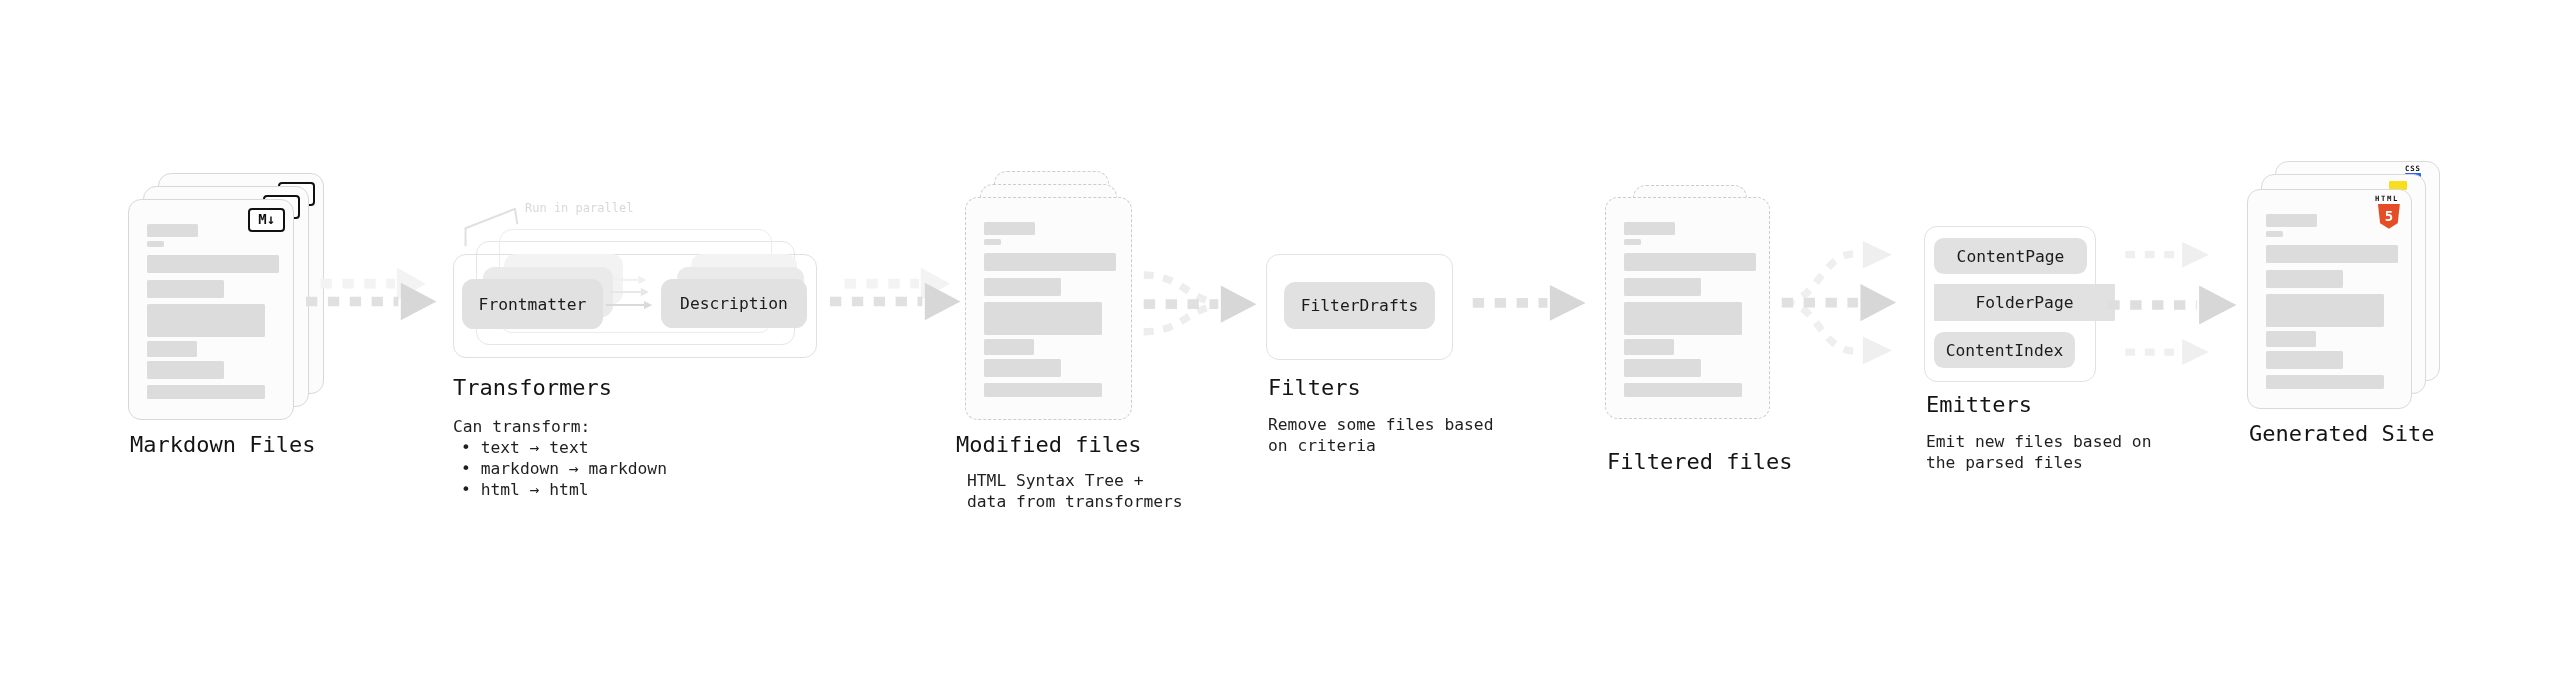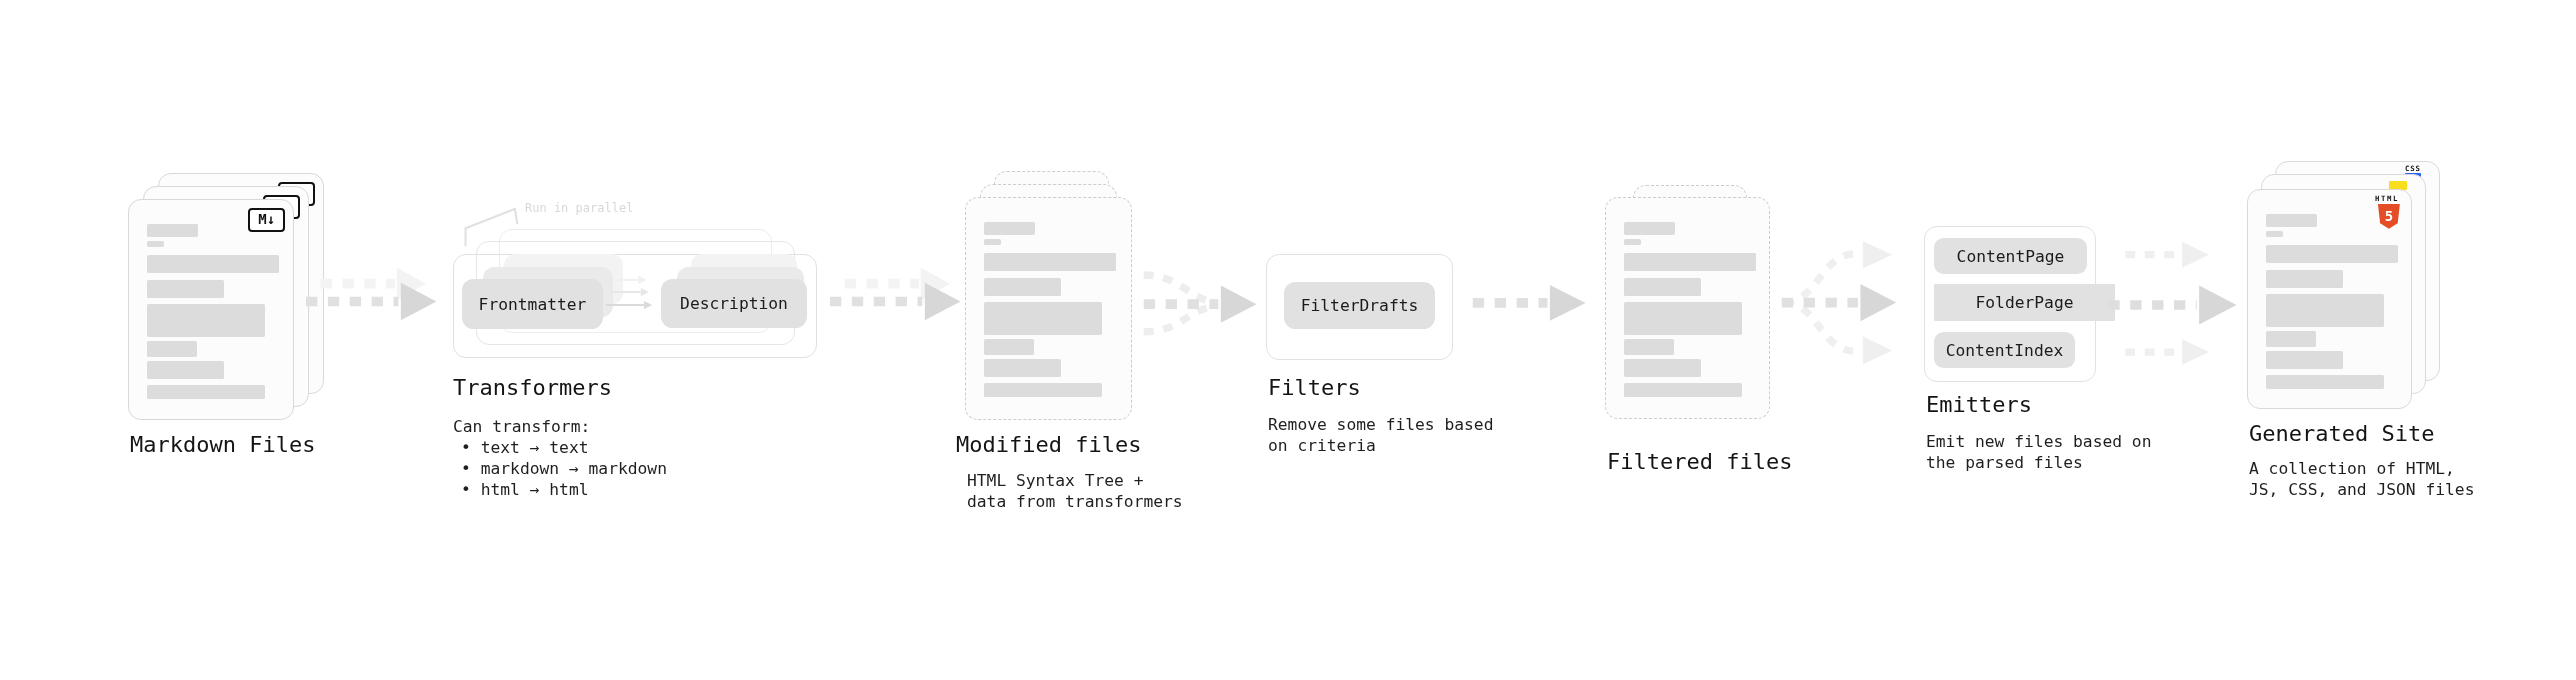--- a/index.html
+++ b/index.html
@@ -241,19 +241,15 @@
         <div class="bar" style="top: 41px; width: 17px; height: 5.7px;"></div>
         <div class="bar" style="top: 55px; width: 132px; height: 18px;"></div>
         <div class="bar" style="top: 80px; width: 77px; height: 18px;"></div>
         <div class="bar" style="top: 104px; width: 118px; height: 32.5px;"></div>
         <div class="bar" style="top: 141px; width: 50px; height: 16.3px;"></div>
         <div class="bar" style="top: 161px; width: 77px; height: 18px;"></div>
         <div class="bar" style="top: 185px; width: 118px; height: 14px;"></div>
       </div>
   </div>
   <div class="stage-label" style="left:2249px;top:421px;">Generated Site</div>
-  <div class="stage-desc" style="left:2249px;top:458px;">
-    <div>A collection of HTML,</div>
-    <div>JS, CSS, and JSON files</div>
-  </div>
 
 </div>
 
 
 </body></html>

